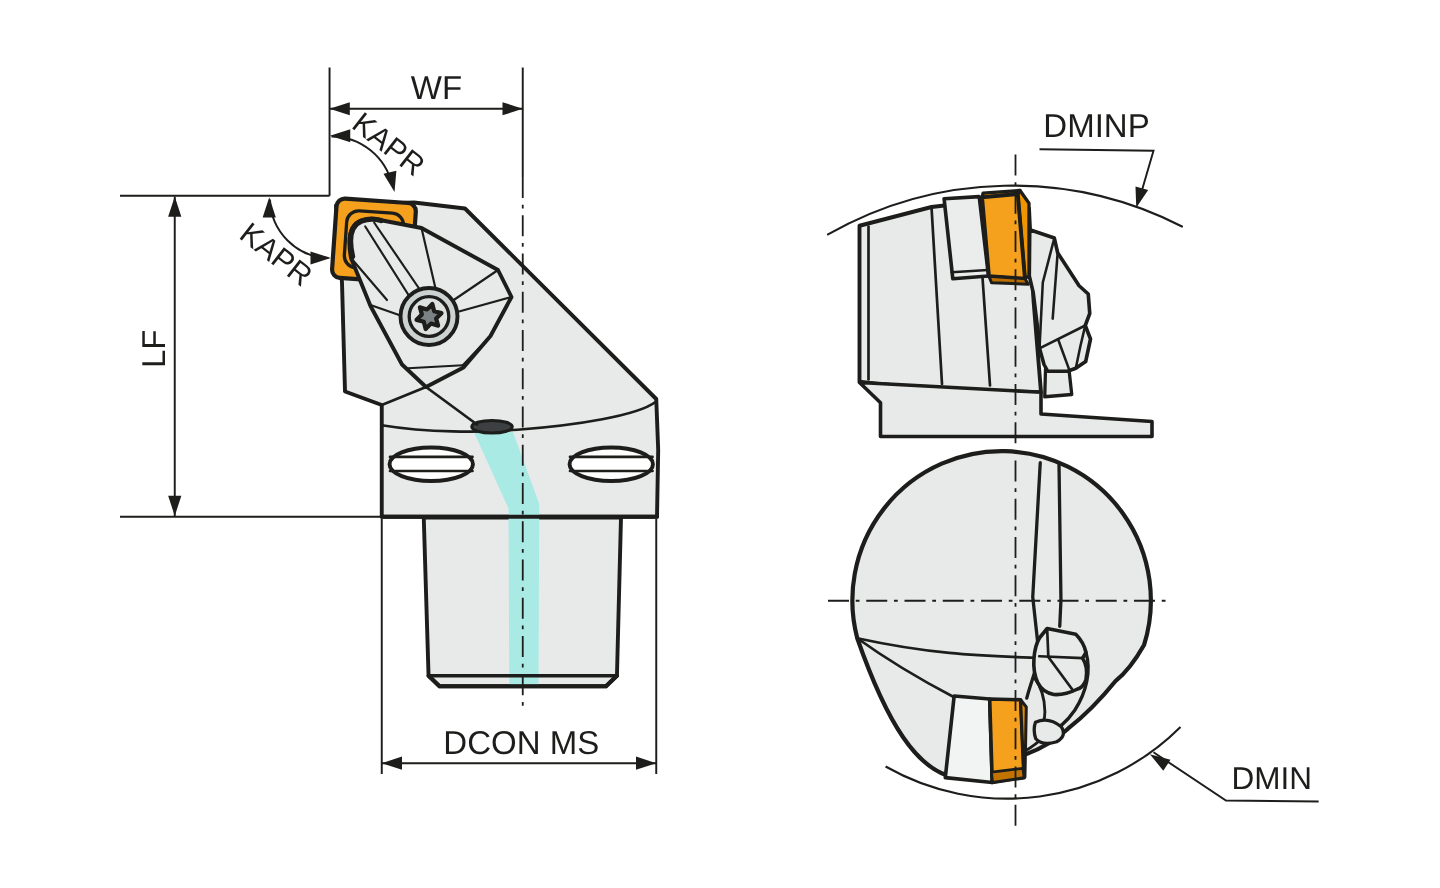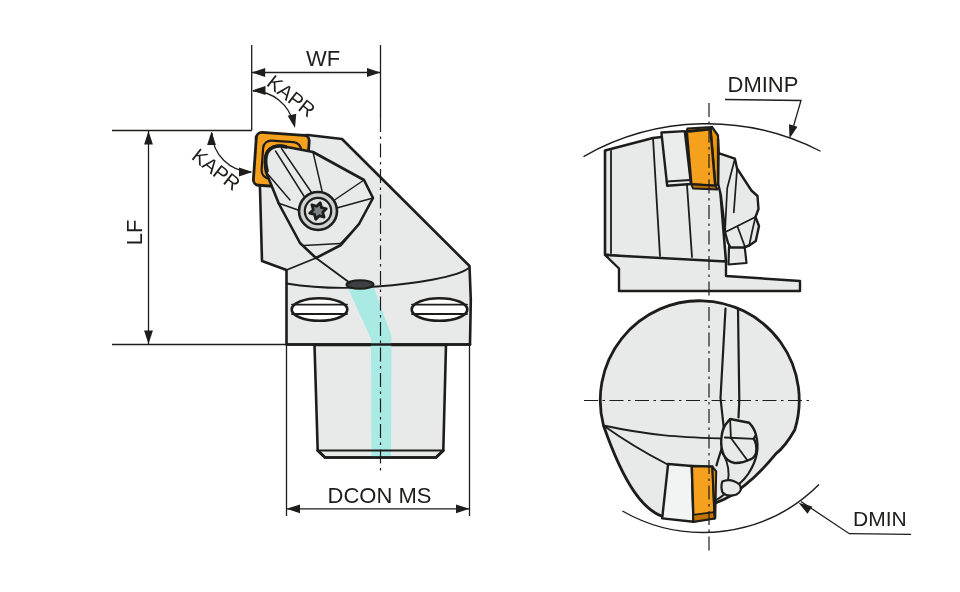--- a/index.html
+++ b/index.html
@@ -1,16 +1,16 @@
 <!DOCTYPE html>
 <html><head>
 <meta charset="utf-8">
 <style>
   html,body{margin:0;padding:0;background:#ffffff;}
-  .wrap{width:924px;height:592px;position:relative;overflow:hidden;background:#fff;margin-left:32px;}
+  .wrap{width:924px;height:592px;position:relative;overflow:hidden;background:#fff;}
   text{font-family:"Liberation Sans", sans-serif; fill:#1d1d1b;}
 </style>
 </head>
 <body>
 <div class="wrap">
 <svg width="960" height="592" viewBox="0 0 960 592">
 <defs>
   <path id="arr" d="M0,0 L-13.5,-4.4 L-13.5,4.4 Z"></path>
 </defs>
 <rect x="0" y="0" width="960" height="592" fill="#ffffff"></rect>

